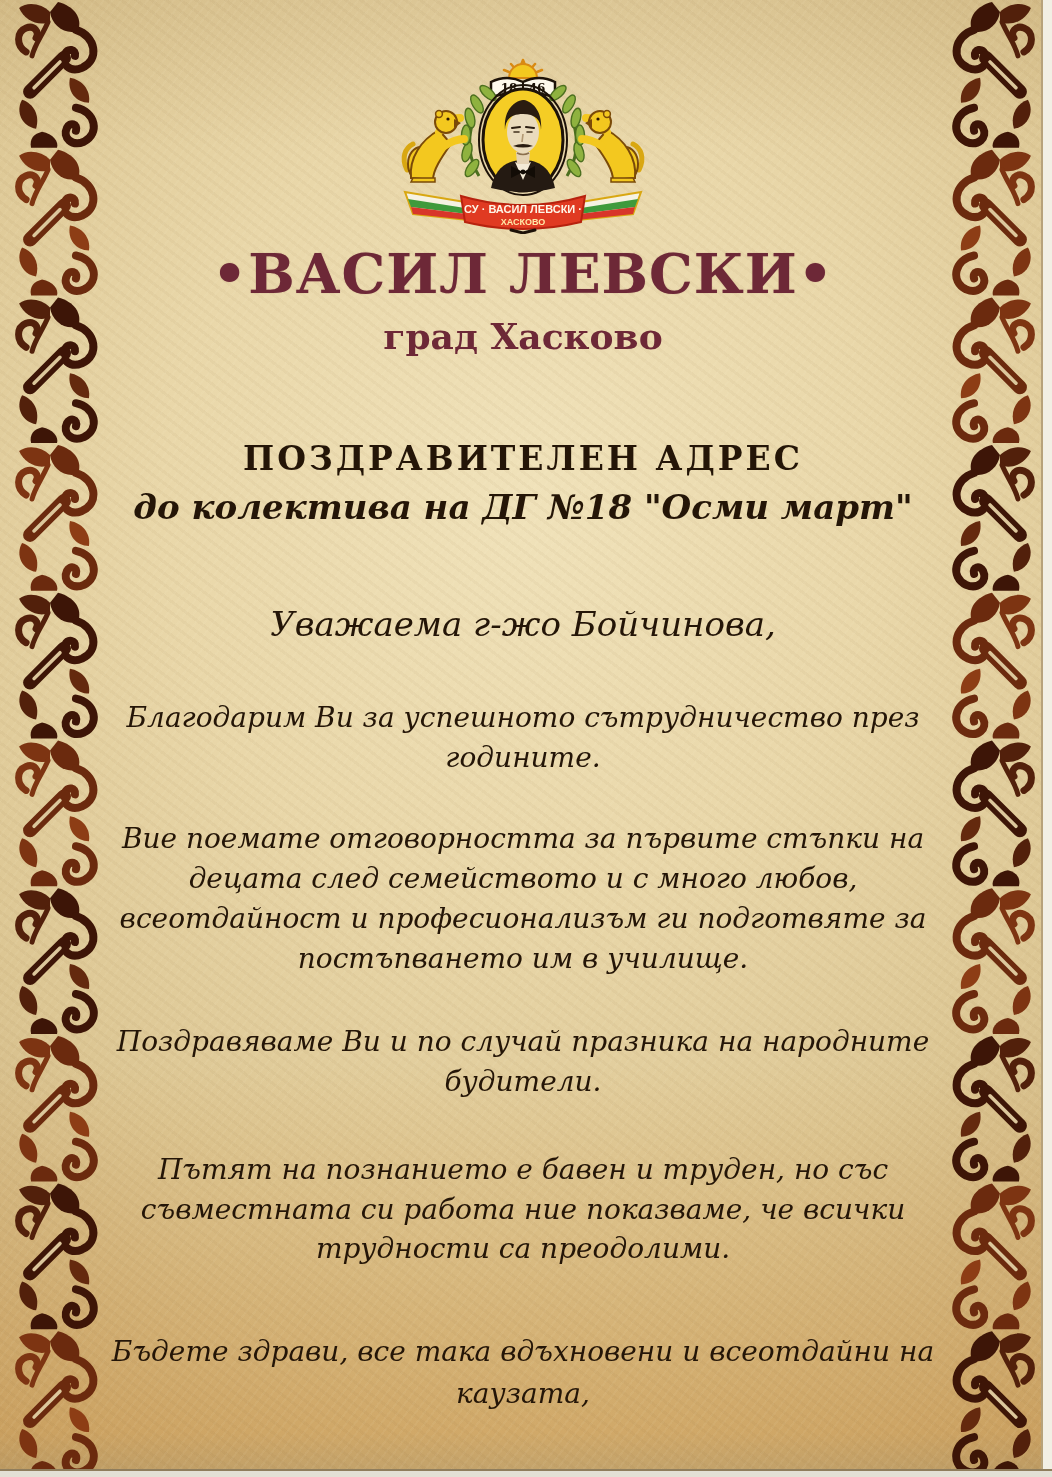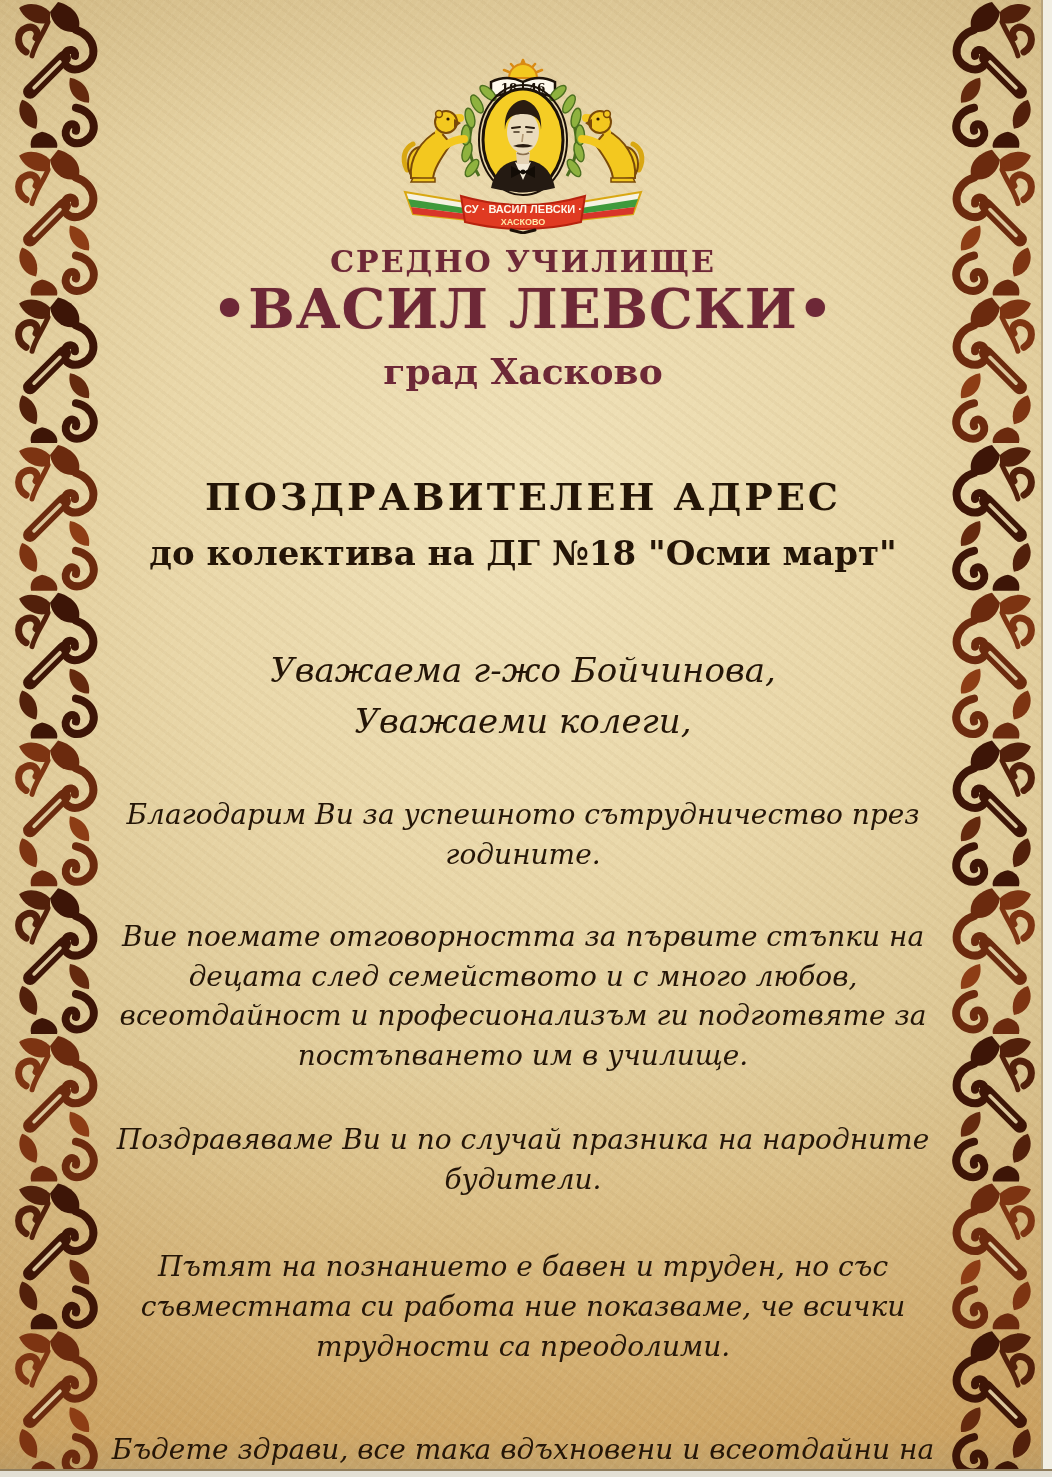--- a/index.html
+++ b/index.html
@@ -36,25 +36,25 @@
     font-weight:bold;color:#6d2837;font-size:30px;letter-spacing:2px;
     text-shadow:0 0 1px rgba(109,40,55,.4);
   }
   .school-name{
     font-weight:bold;color:#6d2837;font-size:55px;letter-spacing:1px;line-height:1.1;
     text-shadow:0 0 1px rgba(109,40,55,.4);
   }
   .school-city{font-weight:bold;color:#6d2837;font-size:36px;margin-top:10px;}
 
   .doc-title{
-    margin:84px 0 0 0;font-size:38px;font-weight:bold;color:#241507;
+    margin:84px 0 0 0;font-size:33px;font-weight:bold;color:#241507;
     letter-spacing:3px;line-height:1.1;
   }
   .doc-recipient{
-    margin-top:16px;font-weight:bold;font-size:34px;color:#241507;
+    margin-top:10px;font-style:italic;font-weight:bold;font-size:34px;color:#241507;
   }
   .salutation{margin-top:72px;font-style:italic;font-weight:normal;font-size:34px;line-height:1.5;color:#241507;}
   .para{font-style:italic;font-size:28px;line-height:1.42;color:#241507;margin:0;text-align:center;}
   .p1{margin-top:48px;}
   .p2{margin-top:42px;}
   .p3{margin-top:44px;}
   .p4{margin-top:48px;}
   .closing{margin-top:62px;font-style:italic;font-size:28px;line-height:1.5;color:#241507;}
 </style>
 </head>
@@ -251,30 +251,28 @@
           <path d="M206,158 L262,151 L260,158 L204,164 Z" fill="#d8352a"></path>
         </g>
 
         <path d="M88,140 Q150,158 212,140 L208,166 Q150,180 92,166 Z" fill="#e03a22" stroke="#b7220f" stroke-width="2"></path>
         <text x="150" y="157" font-size="11" font-weight="bold" font-family="Liberation Sans, sans-serif" fill="#fdf6e8" text-anchor="middle">СУ · ВАСИЛ ЛЕВСКИ ·</text>
         <text x="150" y="169" font-size="9" font-weight="bold" font-family="Liberation Sans, sans-serif" fill="#ffe9a8" text-anchor="middle">ХАСКОВО</text>
         <path d="M138,174 L162,180 M162,174 L138,180" stroke="#1d1208" stroke-width="3" stroke-linecap="round"></path>
       </g>
     </svg>
 
-    <div class="school-type">СРЕДНО УЧИЛИЩЕ</div>
     <div class="school-name">•ВАСИЛ ЛЕВСКИ•</div>
     <div class="school-city">град Хасково</div>
 
     <h1 class="doc-title">ПОЗДРАВИТЕЛЕН АДРЕС</h1>
     <div class="doc-recipient">до колектива на ДГ №18 "Осми март"</div>
 
     <div class="salutation">
       <div>Уважаема г-жо Бойчинова,</div>
-      <div>Уважаеми колеги,</div>
     </div>
 
     <p class="para p1">Благодарим Ви за успешното сътрудничество през годините.</p>
     <p class="para p2">Вие поемате отговорността за първите стъпки на децата след семейството и с много любов, всеотдайност и професионализъм ги подготвяте за постъпването им в училище.</p>
     <p class="para p3">Поздравяваме Ви и по случай празника на народните будители.</p>
     <p class="para p4">Пътят на познанието е бавен и труден, но със съвместната си работа ние показваме, че всички трудности са преодолими.</p>
 
     <div class="closing">
       <div>Бъдете здрави, все така вдъхновени и всеотдайни на каузата,</div>
 

